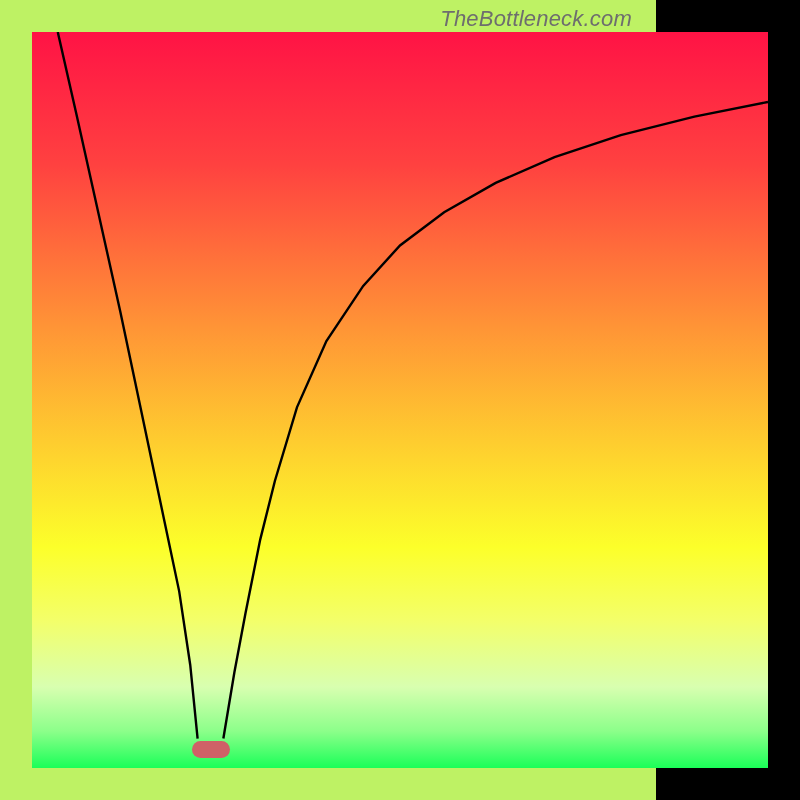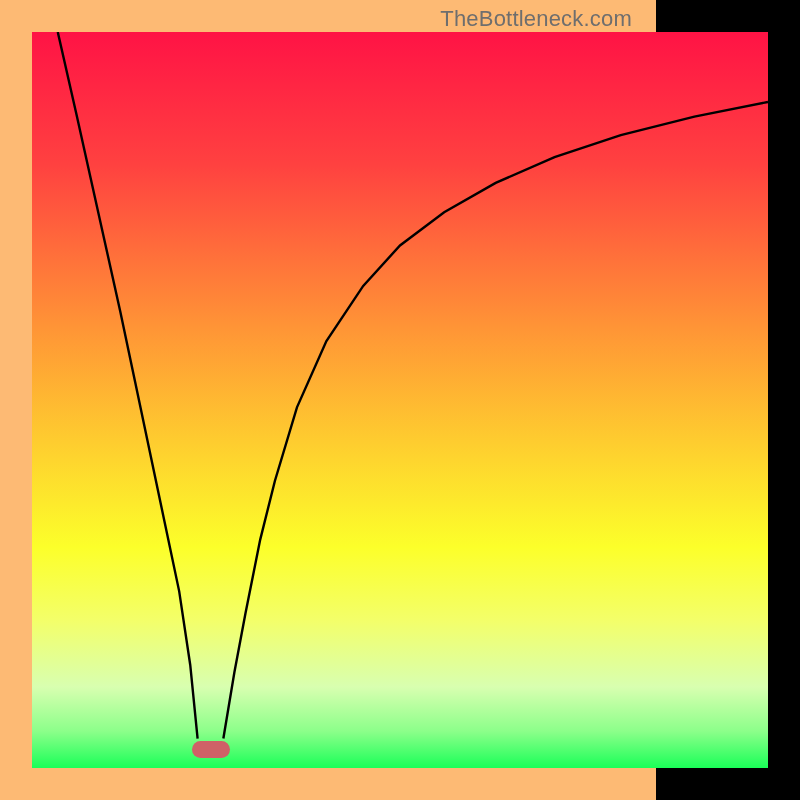--- a/index.html
+++ b/index.html
@@ -8,21 +8,22 @@
     width: 800px;
     height: 800px;
     overflow: hidden;
     background: #000;
     font-family: Arial, Helvetica, sans-serif;
   }
   .frame {
     position: relative;
     width: 656px;
     height: 800px;
-    background: #fdba74;
+    background: #bef264;
+    font-style: italic;
   }
   .plot-area {
     position: absolute;
     left: 32px;
     top: 32px;
     width: 736px;
     height: 736px;
     
   }
   .watermark {

